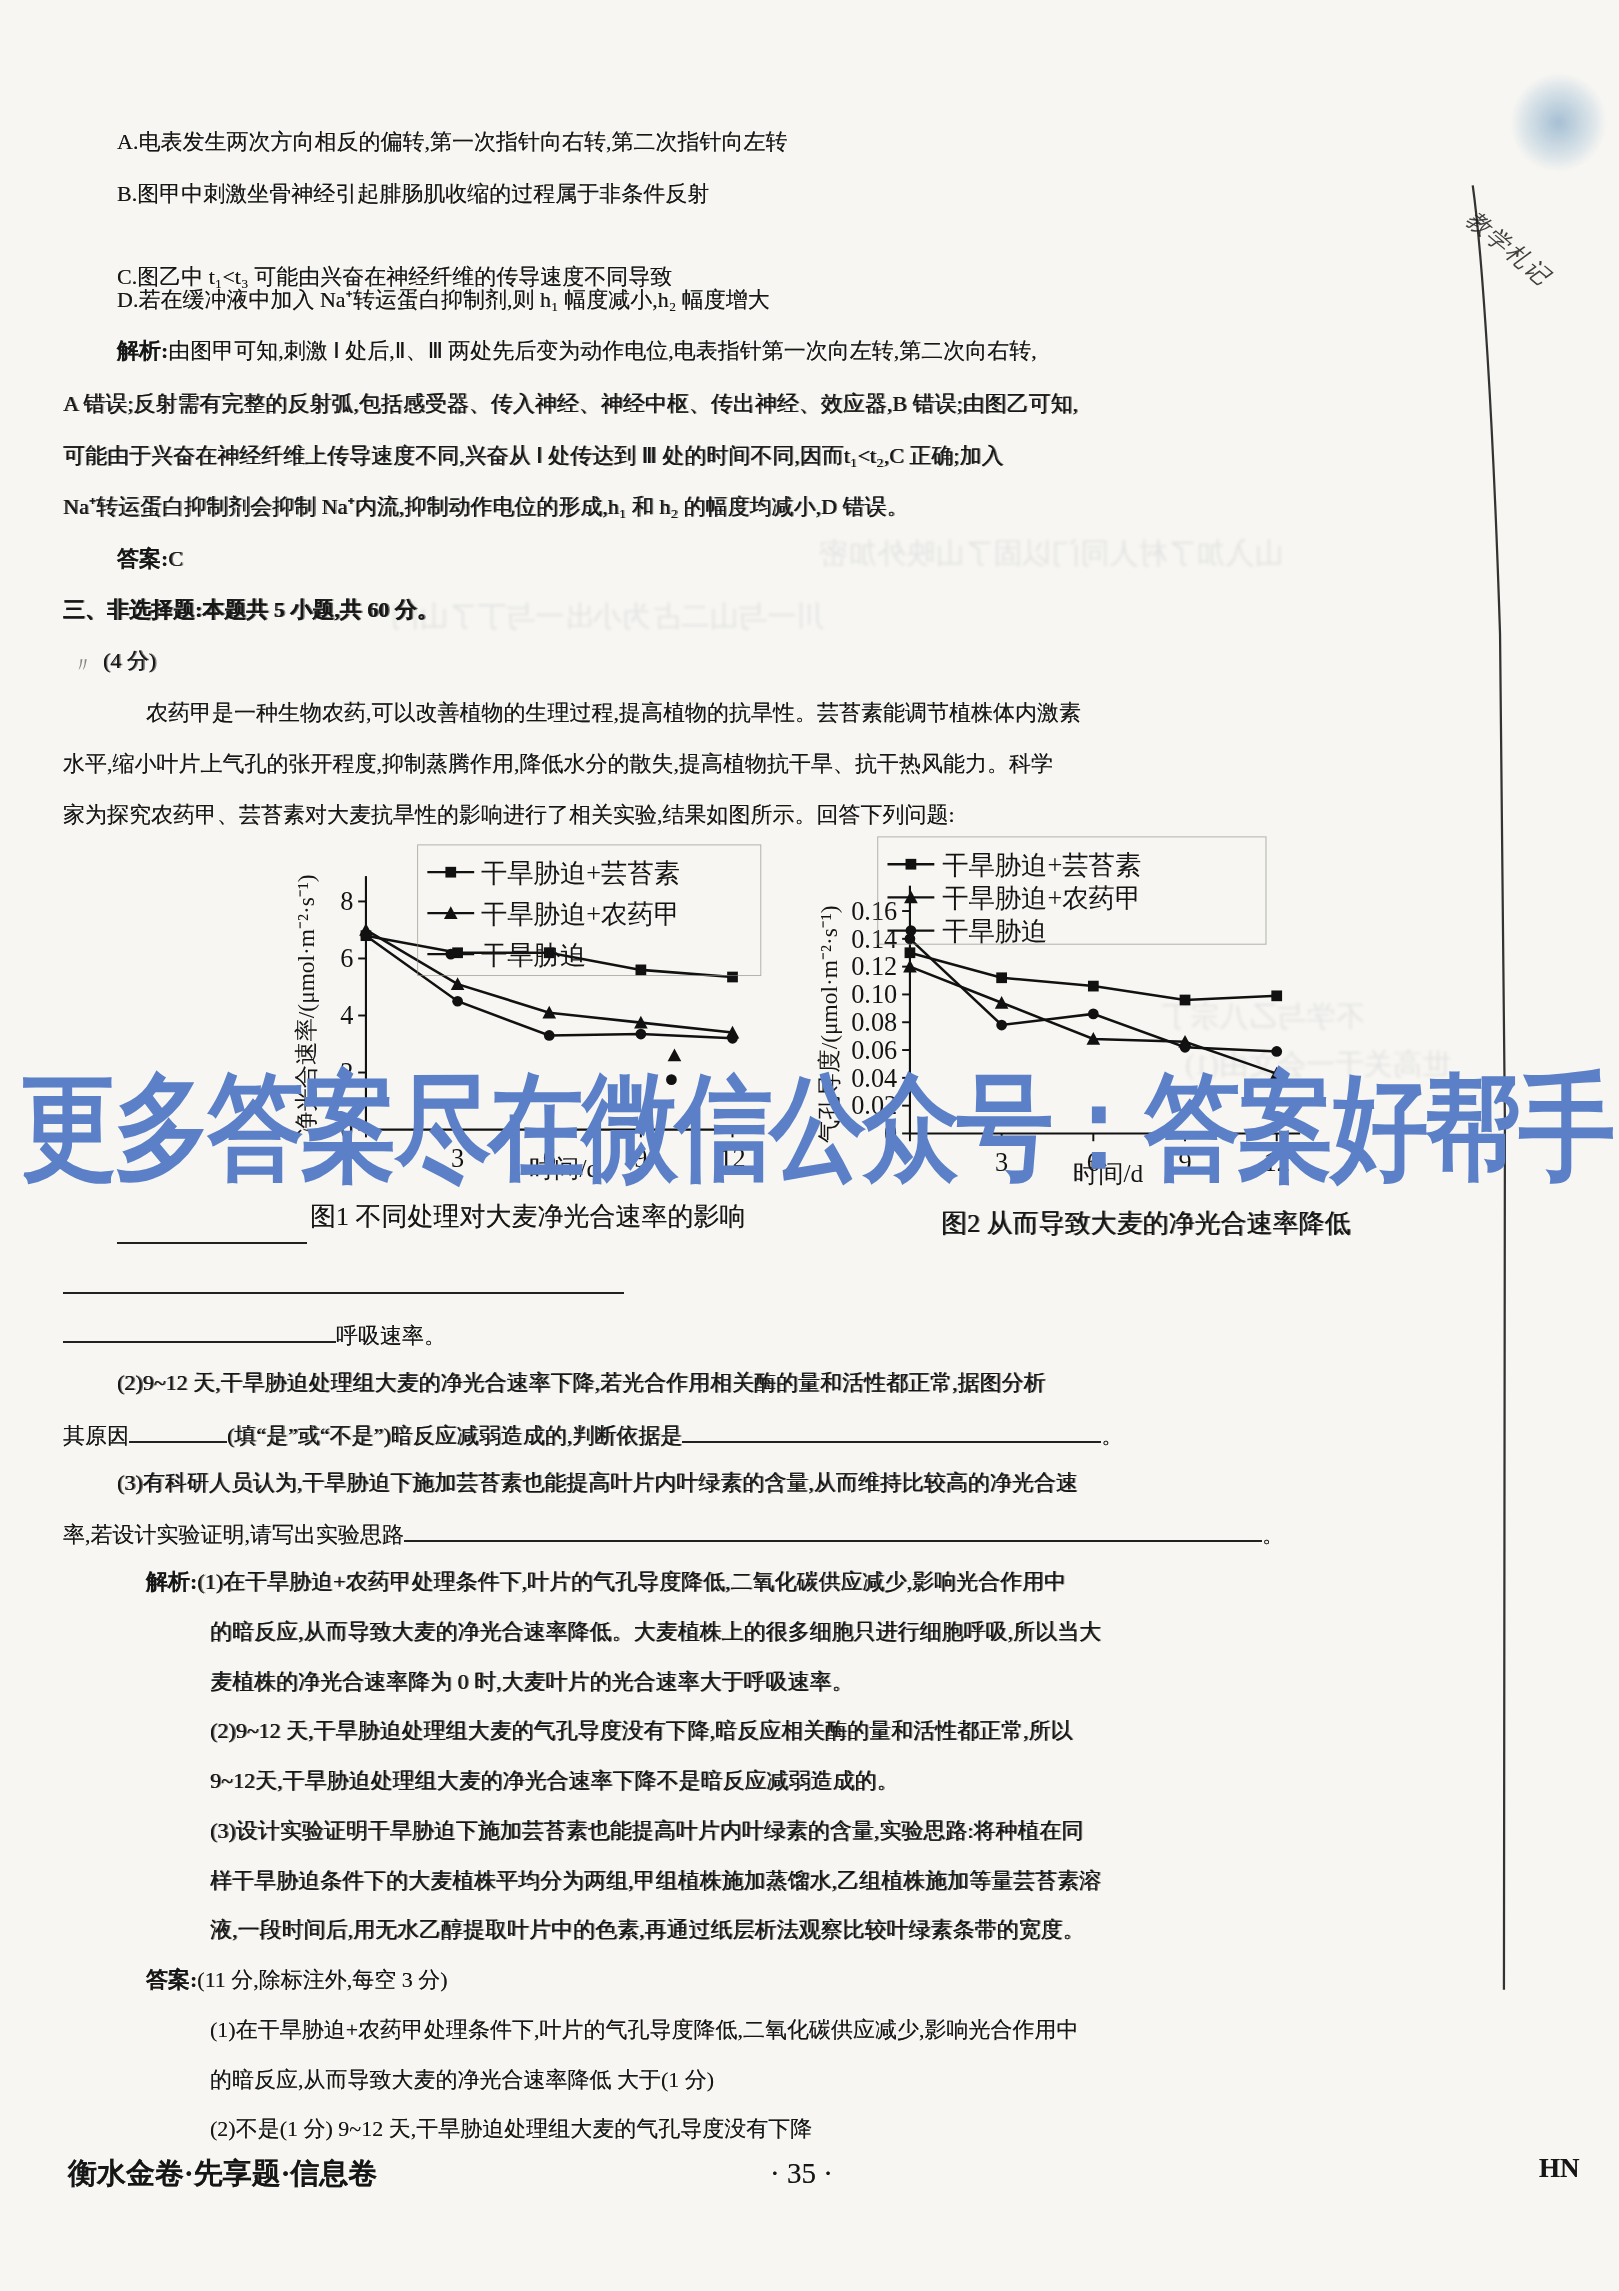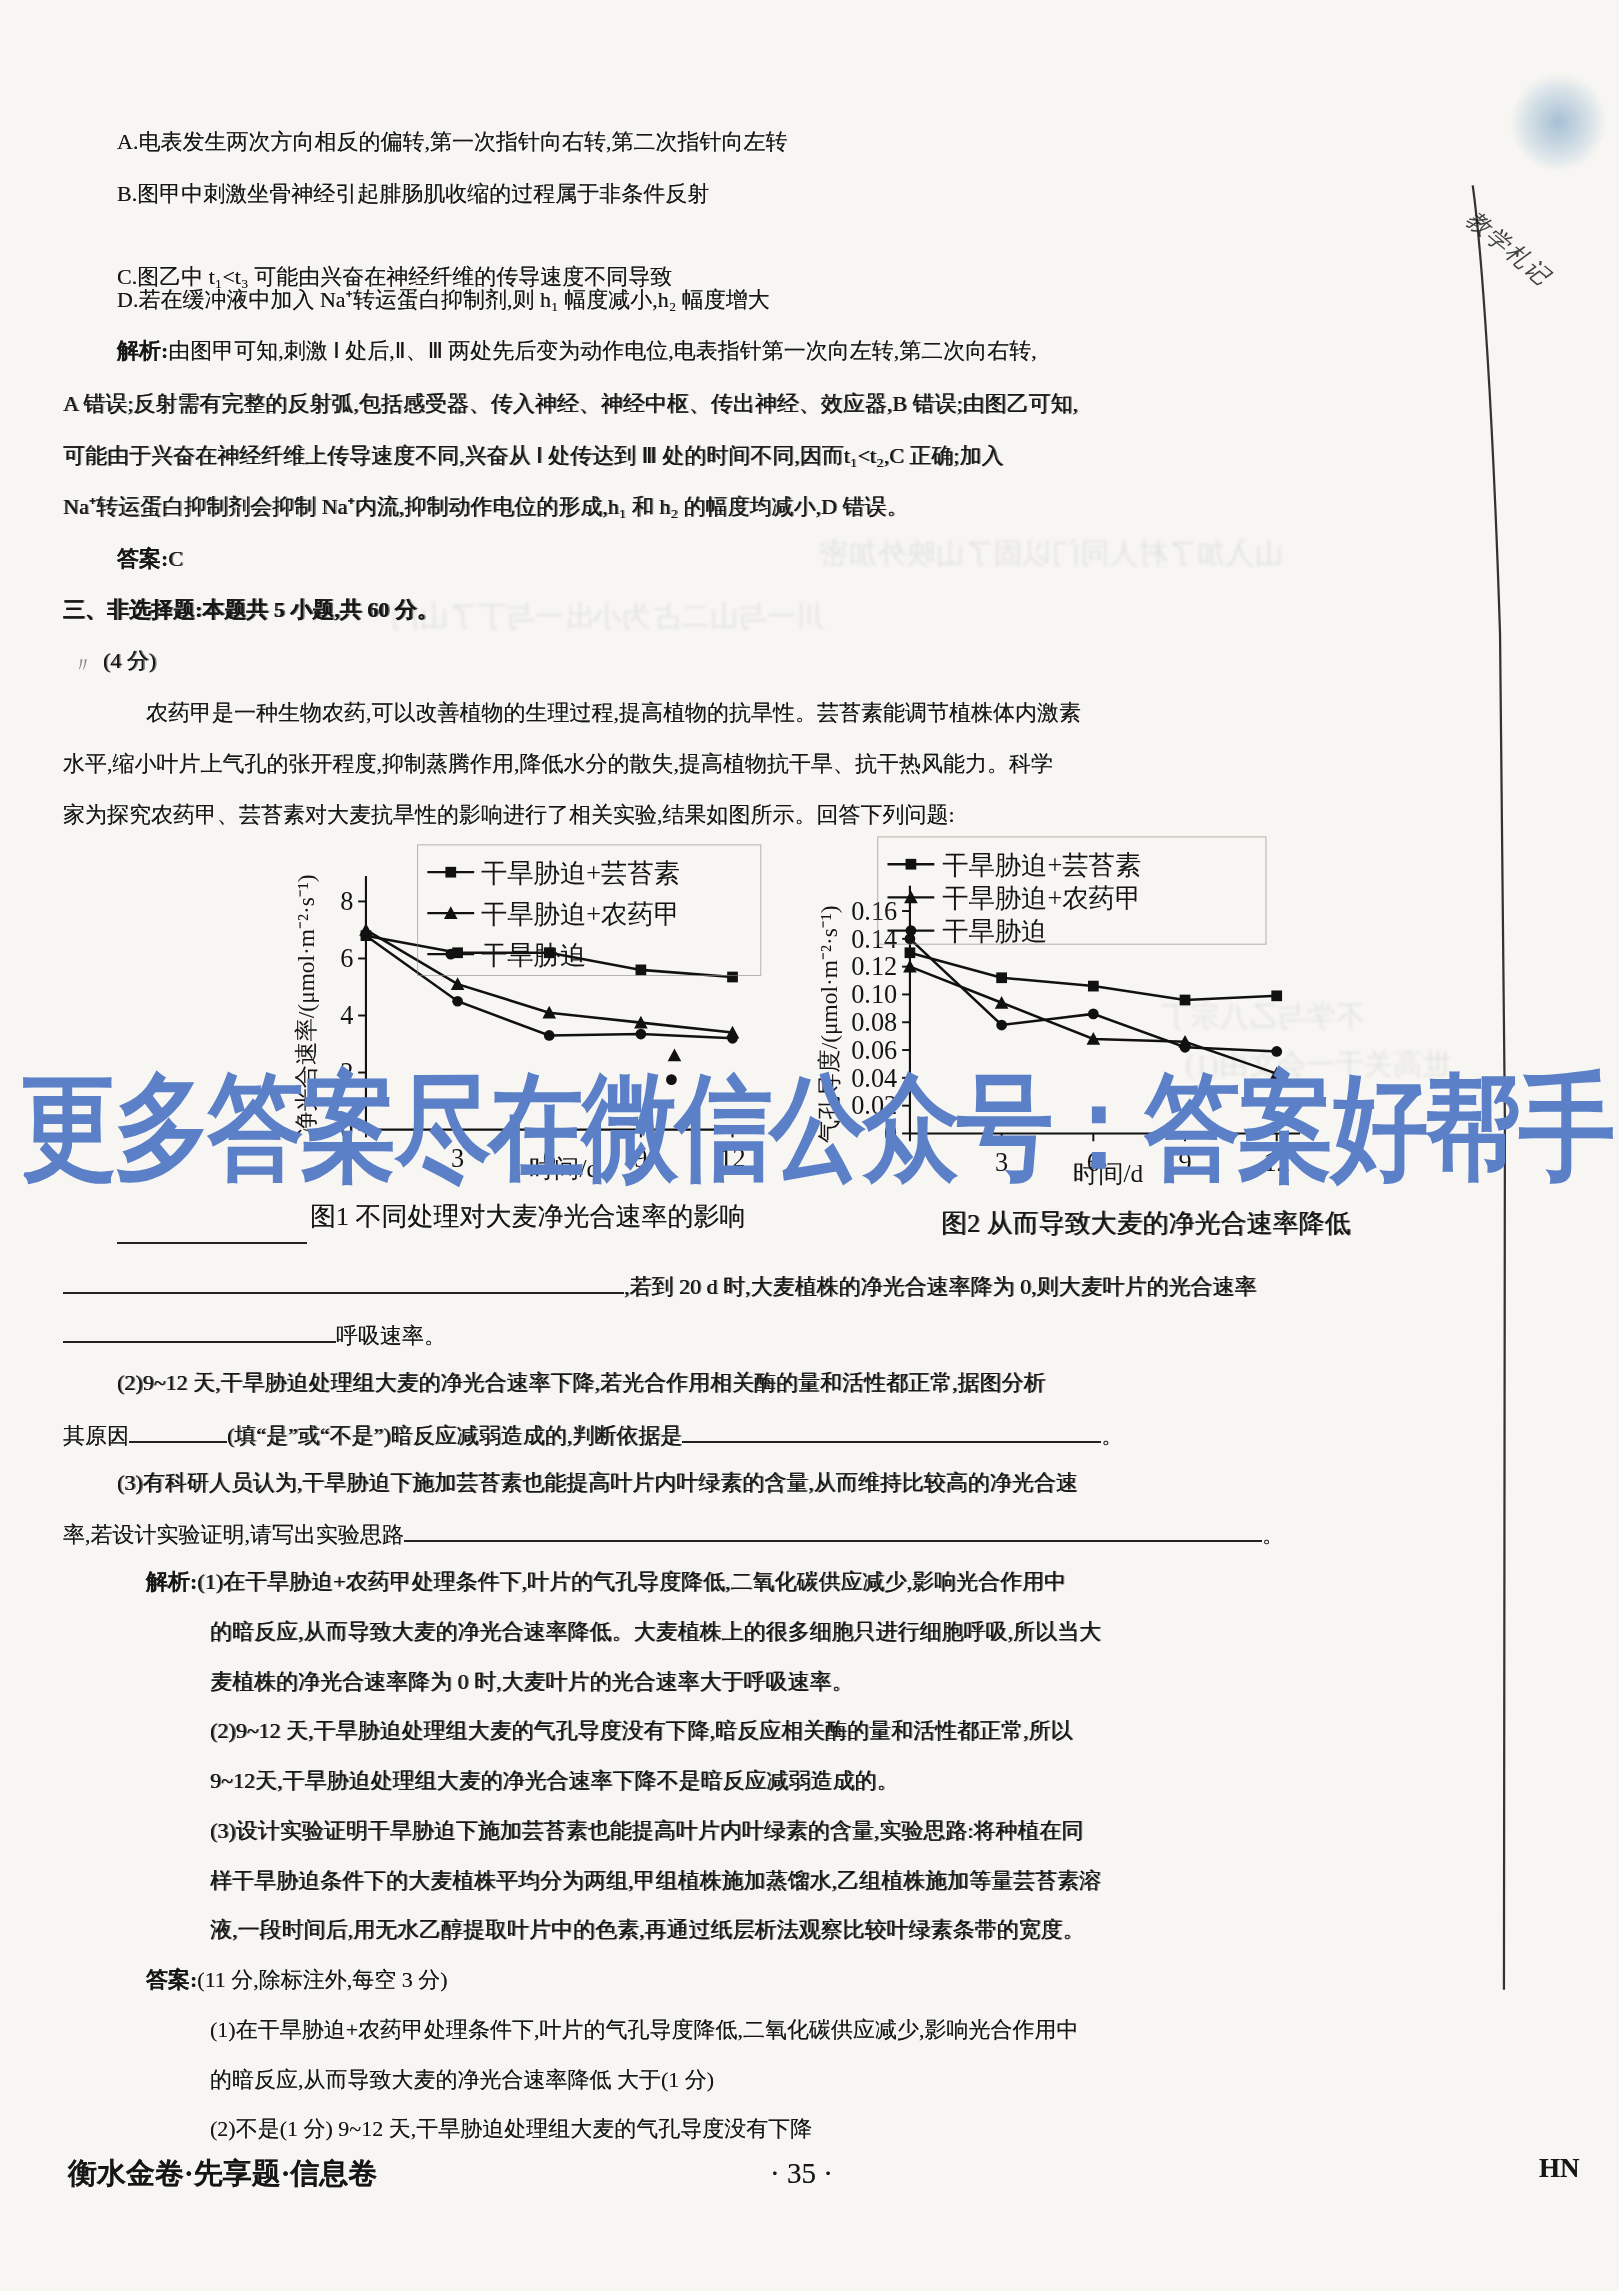--- a/index.html
+++ b/index.html
@@ -178,21 +178,21 @@
       <div class="line" style="left: 63px; top: 494px;"><span class="sm">Na⁺转运蛋白抑制剂会抑制 Na⁺内流,抑制动作电位的形成,h₁ 和 h₂ 的幅度均减小,D 错误。</span></div>
       <div class="line" style="left: 117px; top: 546px;"><span class="b">答案:</span><span class="sm">C</span></div>
       <div class="line" style="left: 63px; top: 597px;"><span class="b sm">三、非选择题:本题共 5 小题,共 60 分。</span></div>
       <div class="line" style="left: 103px; top: 648px;"><span class="sm">(4 分)</span></div>
       <div class="line" style="left: 146px; top: 700px;"><span>农药甲是一种生物农药,可以改善植物的生理过程,提高植物的抗旱性。芸苔素能调节植株体内激素</span></div>
       <div class="line" style="left: 63px; top: 751px;"><span>水平,缩小叶片上气孔的张开程度,抑制蒸腾作用,降低水分的散失,提高植物抗干旱、抗干热风能力。科学</span></div>
       <div class="line" style="left: 63px; top: 802px;"><span>家为探究农药甲、芸苔素对大麦抗旱性的影响进行了相关实验,结果如图所示。回答下列问题:</span></div>
       <div class="line cap" style="left: 310px; top: 1202px;"><span>图1 不同处理对大麦净光合速率的影响</span></div>
       <div class="line cap" style="left: 941px; top: 1209px;"><span class="sm">图2 从而导致大麦的净光合速率降低</span></div>
       <div class="line" style="left: 117px; top: 1221px;"><span class="u" style="width: 190px;"></span></div>
-      <div class="line" style="left: 63px; top: 1271px;"><span class="u" style="width: 561px;"></span><span class="sm">,若到 20 d 时,大麦植株的净光合速率降为 0,则大麦叶片的光合速率</span></div>
+      <div class="line" style="left: 63px; top: 1271px;"><span class="u" style="width: 561px;"></span></div>
       <div class="line" style="left: 63px; top: 1320px;"><span class="u" style="width: 273px;"></span><span>呼吸速率。</span></div>
       <div class="line" style="left: 117px; top: 1370px;"><span class="sm">(2)9~12 天,干旱胁迫处理组大麦的净光合速率下降,若光合作用相关酶的量和活性都正常,据图分析</span></div>
       <div class="line" style="left: 63px; top: 1420px;"><span>其原因</span><span class="u" style="width: 98px;"></span><span class="sm">(填“是”或“不是”)暗反应减弱造成的,判断依据是</span><span class="u" style="width: 419px;"></span><span>。</span></div>
       <div class="line" style="left: 117px; top: 1470px;"><span class="sm">(3)有科研人员认为,干旱胁迫下施加芸苔素也能提高叶片内叶绿素的含量,从而维持比较高的净光合速</span></div>
       <div class="line" style="left: 63px; top: 1519px;"><span>率,若设计实验证明,请写出实验思路</span><span class="u" style="width: 858px;"></span><span>。</span></div>
       <div class="line" style="left: 146px; top: 1569px;"><span class="b">解析:</span><span class="sm">(1)在干旱胁迫+农药甲处理条件下,叶片的气孔导度降低,二氧化碳供应减少,影响光合作用中</span></div>
       <div class="line" style="left: 210px; top: 1619px;"><span class="sm">的暗反应,从而导致大麦的净光合速率降低。大麦植株上的很多细胞只进行细胞呼吸,所以当大</span></div>
       <div class="line" style="left: 210px; top: 1669px;"><span class="sm">麦植株的净光合速率降为 0 时,大麦叶片的光合速率大于呼吸速率。</span></div>
       <div class="line" style="left: 210px; top: 1718px;"><span class="sm">(2)9~12 天,干旱胁迫处理组大麦的气孔导度没有下降,暗反应相关酶的量和活性都正常,所以</span></div>
       <div class="line" style="left: 210px; top: 1768px;"><span class="sm">9~12天,干旱胁迫处理组大麦的净光合速率下降不是暗反应减弱造成的。</span></div>

